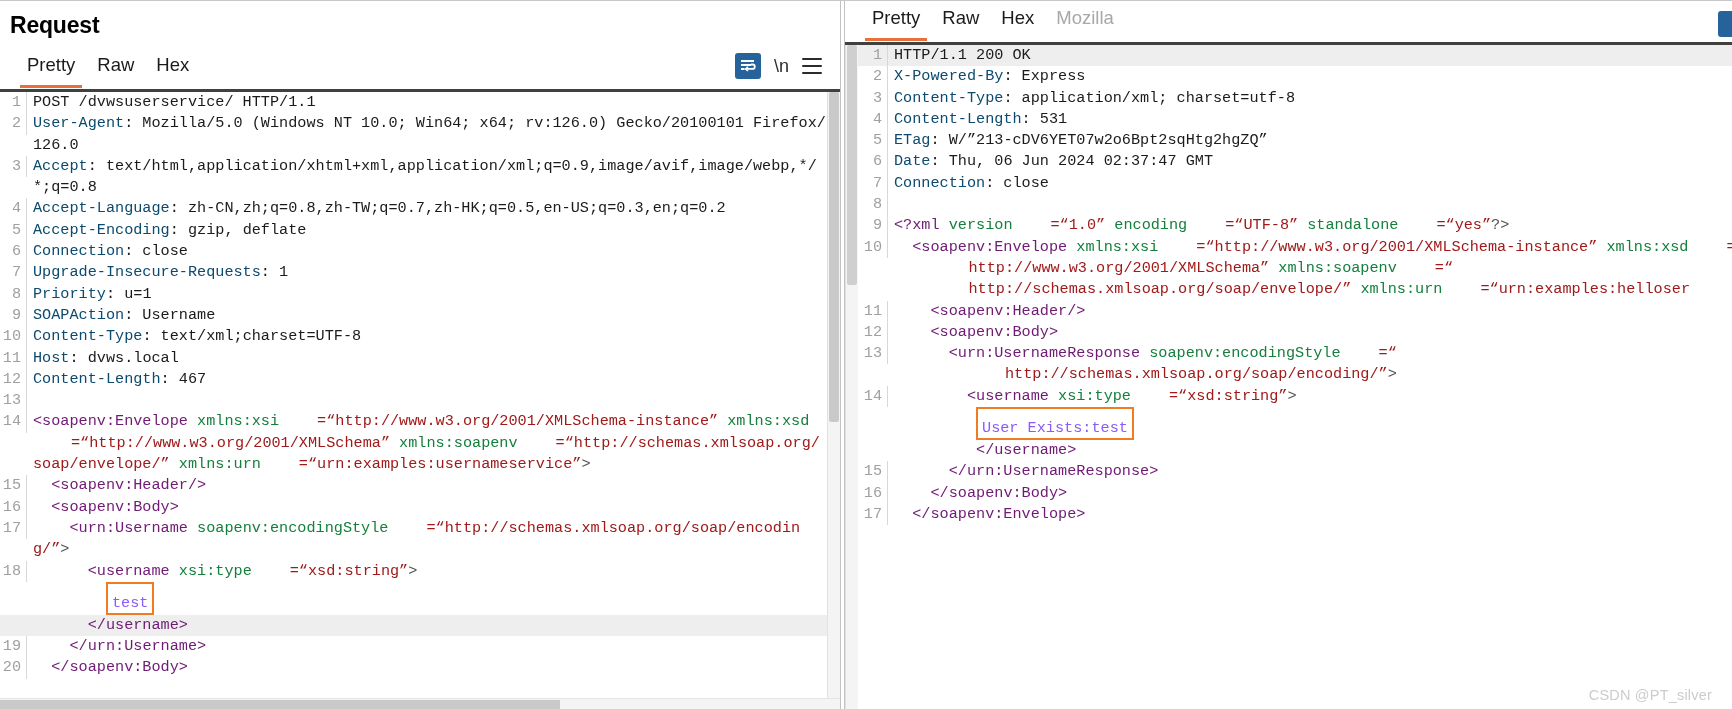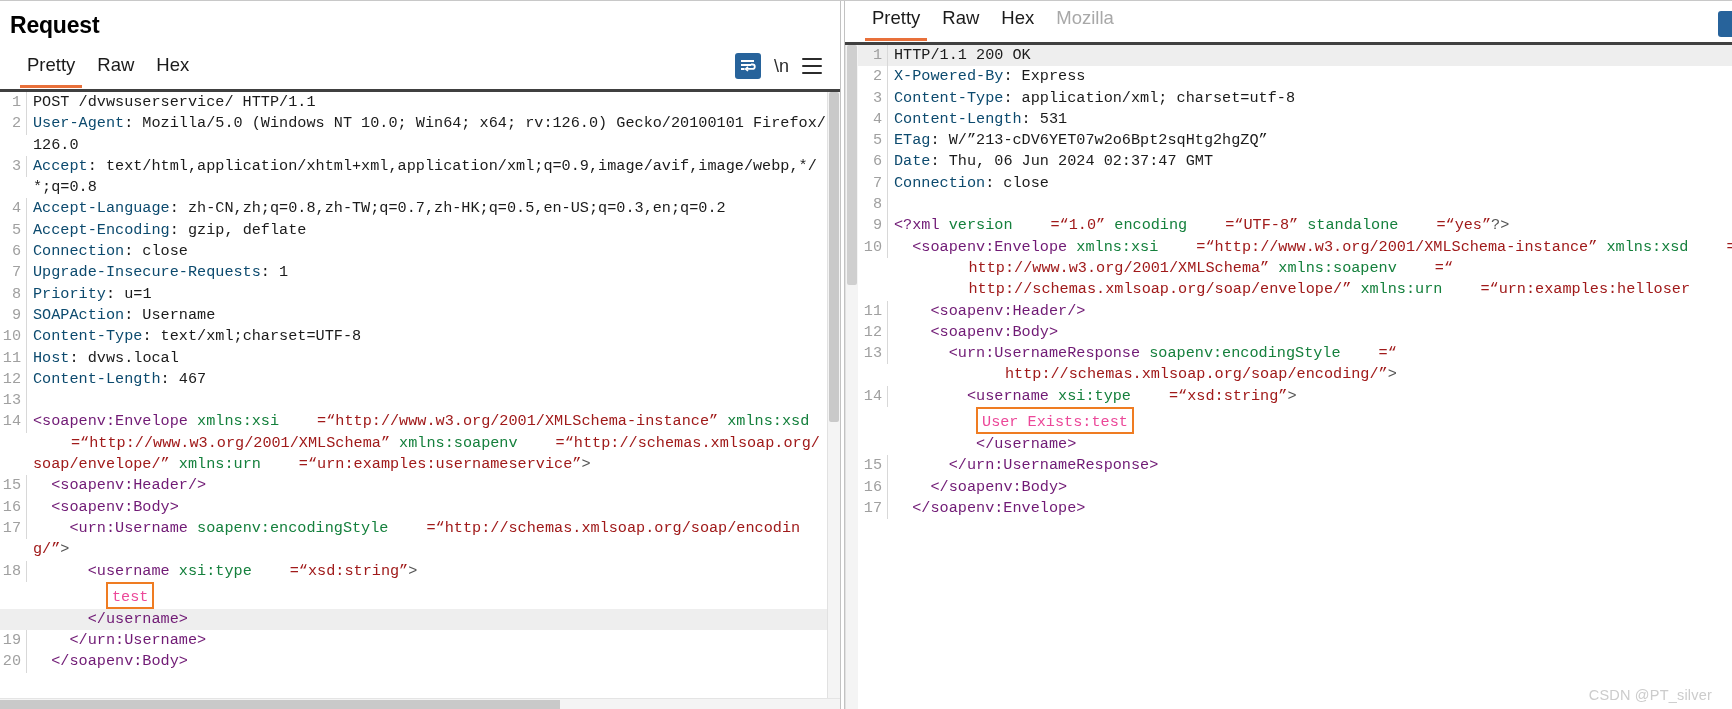--- a/index.html
+++ b/index.html
@@ -139,23 +139,23 @@
   .k-hdr   { color: #0c4a6e; }      
   .k-plain { color: #1b1b1b; }
   .k-tag   { color: #701a75; }      
   .k-attr  { color: #15803d; }      
   .k-val   { color: #a01a1a; margin-left: 38px; }      
   .k-punc  { color: #555555; }
 
   .boxed {
     display: inline-block;
     border: 2px solid #ef7c22;
-    padding: 4px 4px 1px 4px;
+    padding: 10px 4px 1px 4px;
     line-height: 18px;
-    color: #ec4899;
+    color: #8b5cf6;
   }
 
   
   .vscroll {
     flex: none;
     width: 13px;
     background: #f4f4f4;
     border-left: 1px solid #e1e1e1;
     position: relative;
   }

